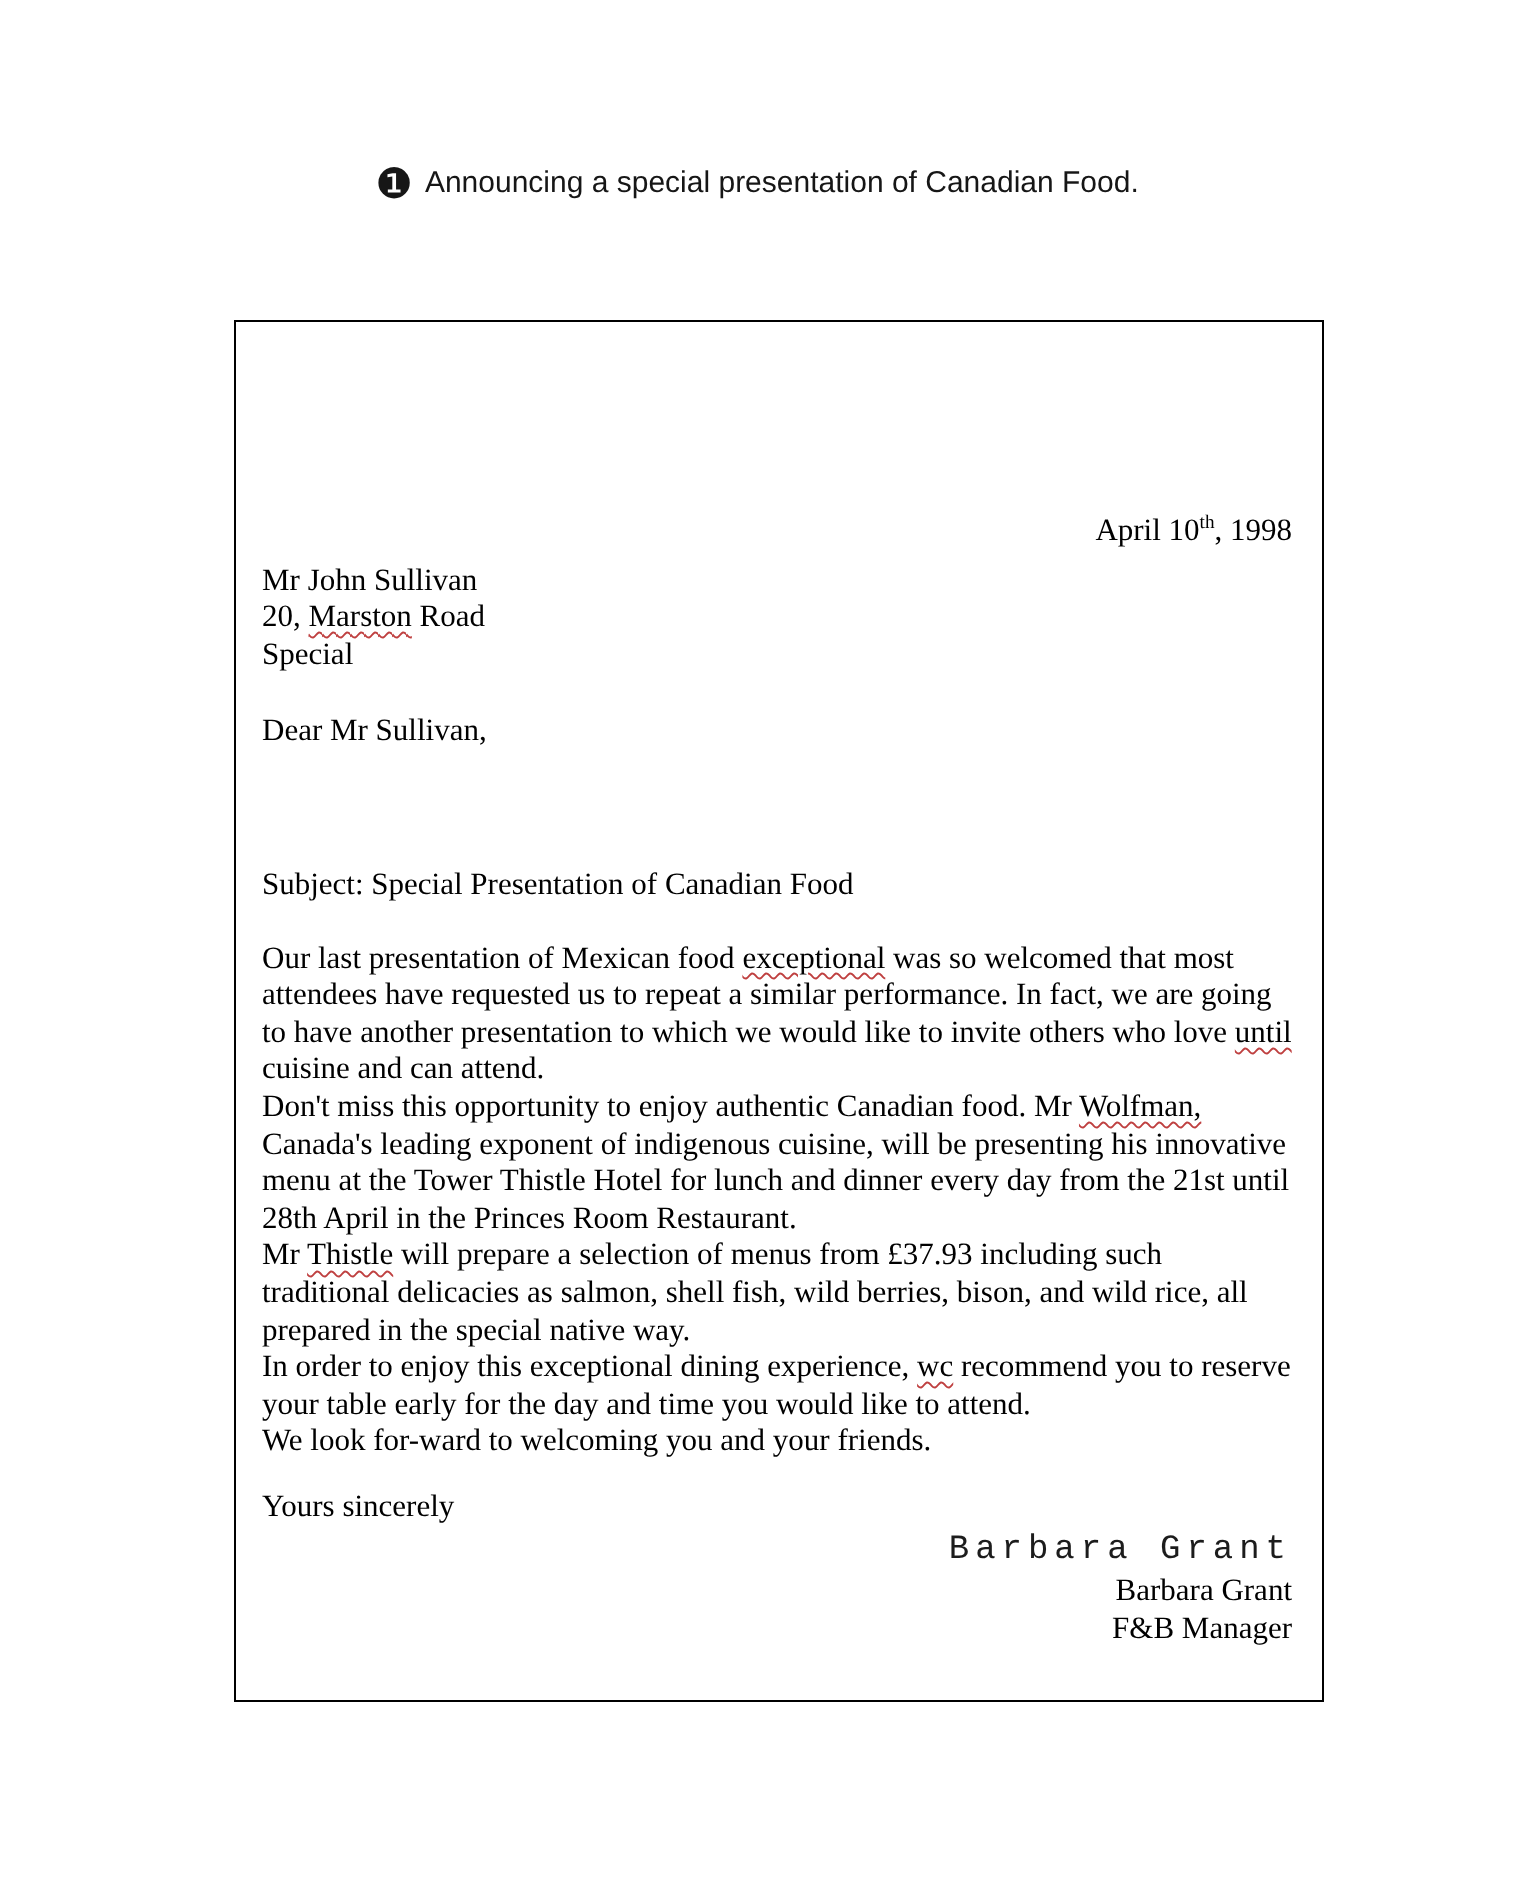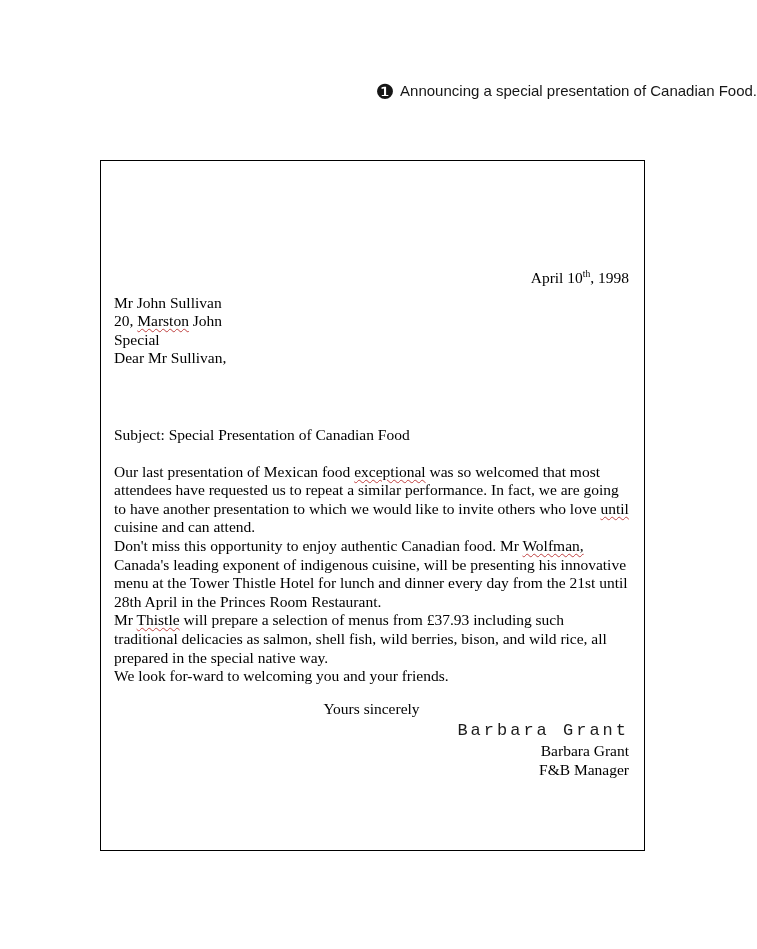--- a/index.html
+++ b/index.html
@@ -14,51 +14,51 @@
     background:#ffffff;
     position:relative;
     color:var(--text-color);
     font-family:"Liberation Serif", serif;
     overflow:hidden;
   }
   
   .page-heading{
     position:absolute;
     top:80px;left:0;width:100%;
-    text-align:right;
+    text-align:center;
     font-family:"Liberation Sans", sans-serif;
     font-size:15px;
     color:#161616;
     white-space:nowrap;
   }
   .page-heading .bullet{
     font-size:21px;
     vertical-align:-3px;
     margin-right:6px;
     font-family:"DejaVu Sans", sans-serif;
   }
   
   .letter{
     position:absolute;
-    left:100px;top:160px;
+    left:117px;top:160px;
     width:545px;height:691px;
     border:1.5px solid var(--border-color);
-    padding:12px 15px 0 13px;
+    padding:0 15px 0 13px;
     font-size:15.5px;
     line-height:18.6px;
     color:#000;
   }
   .date-line{margin-top:96px;text-align:right;}
   sup{font-size:0.62em;line-height:0;}
   .recipient{margin-top:6px;}
-  .salutation{}
+  .salutation{margin-top:20px;}
   .subject-line{margin-top:58px;}
   .letter-body{margin-top:18px;}
   .letter-body p{margin:0;}
-  .closing{margin-top:14px;text-align:center;}
+  .closing{margin-top:14px;text-align:left;}
   .signature-script{
     margin-top:2px;
     text-align:right;
     font-family:"Liberation Mono", monospace;
     font-size:17px;
     line-height:22px;
     letter-spacing:3px;
     color:#1c1c1c;
   }
   .signature-name{text-align:right;}
@@ -78,32 +78,33 @@
 <div class="page-heading">
   <span class="bullet">❶</span><span>Announcing a special presentation of Canadian Food.</span>
 </div>
 
 <div class="letter">
 
   <div class="date-line"><span>April 10</span><sup>th</sup><span>, 1998</span></div>
 
   <div class="recipient">
     <div><span>Mr John Sullivan</span></div>
-    <div><span>20, </span><span class="squiggle">Marston</span><span> John</span></div>
+    <div><span>20, </span><span class="squiggle">Marston</span><span> Road</span></div>
     <div><span>Special</span></div>
   </div>
 
   <div class="salutation">Dear Mr Sullivan,</div>
 
   <div class="subject-line">Subject: Special Presentation of Canadian Food</div>
 
   <div class="letter-body">
     <p><span>Our last presentation of Mexican food </span><span class="squiggle">exceptional</span><span> was so welcomed that most attendees have requested us to repeat a similar performance. In fact, we are going to have another presentation to which we would like to invite others who love </span><span class="squiggle">until</span><span> cuisine and can attend.</span></p>
     <p><span>Don't miss this opportunity to enjoy authentic Canadian food. Mr </span><span class="squiggle">Wolfman,</span><span> Canada's leading exponent of indigenous cuisine, will be presenting his innovative menu at the Tower Thistle Hotel for lunch and dinner every day from the 21st until 28th April in the Princes Room Restaurant.</span></p>
     <p><span>Mr </span><span class="squiggle">Thistle</span><span> will prepare a selection of menus from £37.93 including such traditional delicacies as salmon, shell fish, wild berries, bison, and wild rice, all prepared in the special native way.</span></p>
+    <p><span>In order to enjoy this exceptional dining experience, </span><span class="squiggle">wc</span><span> recommend you to reserve your table early for the day and time you would like to attend.</span></p>
     <p><span>We look for-ward to welcoming you and your friends.</span></p>
   </div>
 
   <div class="closing">Yours sincerely</div>
   <div class="signature-script">Barbara Grant</div>
   <div class="signature-name">Barbara Grant</div>
   <div class="signature-title">F&amp;B Manager</div>
 
 </div>
 

